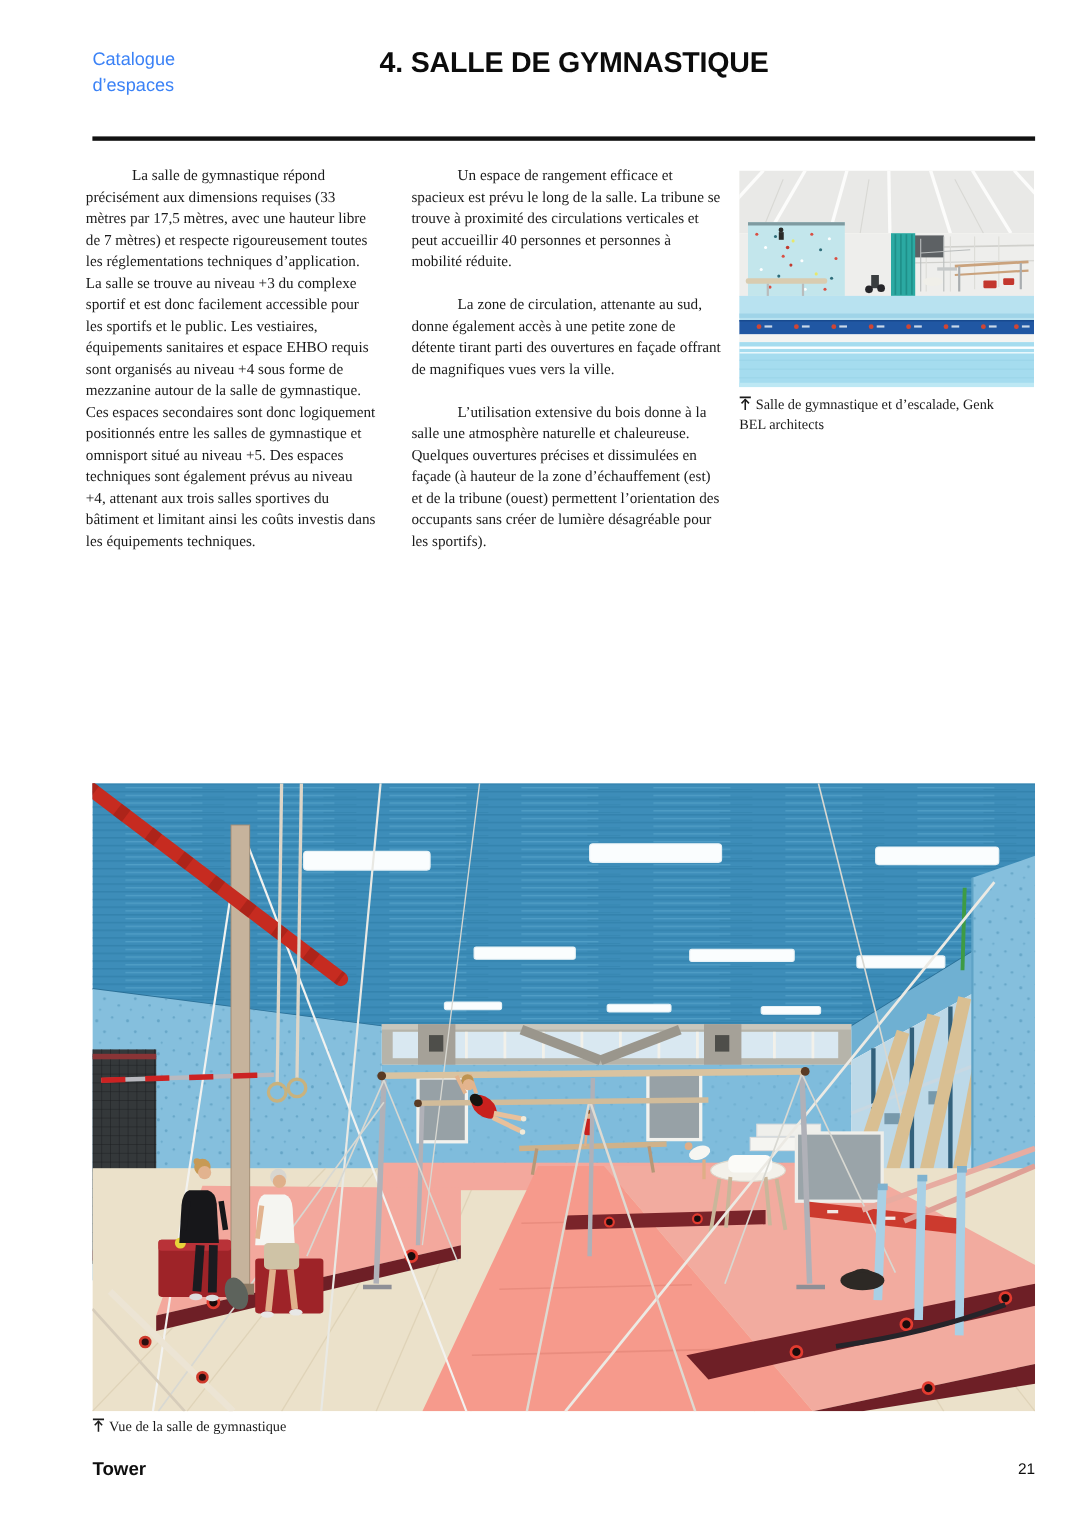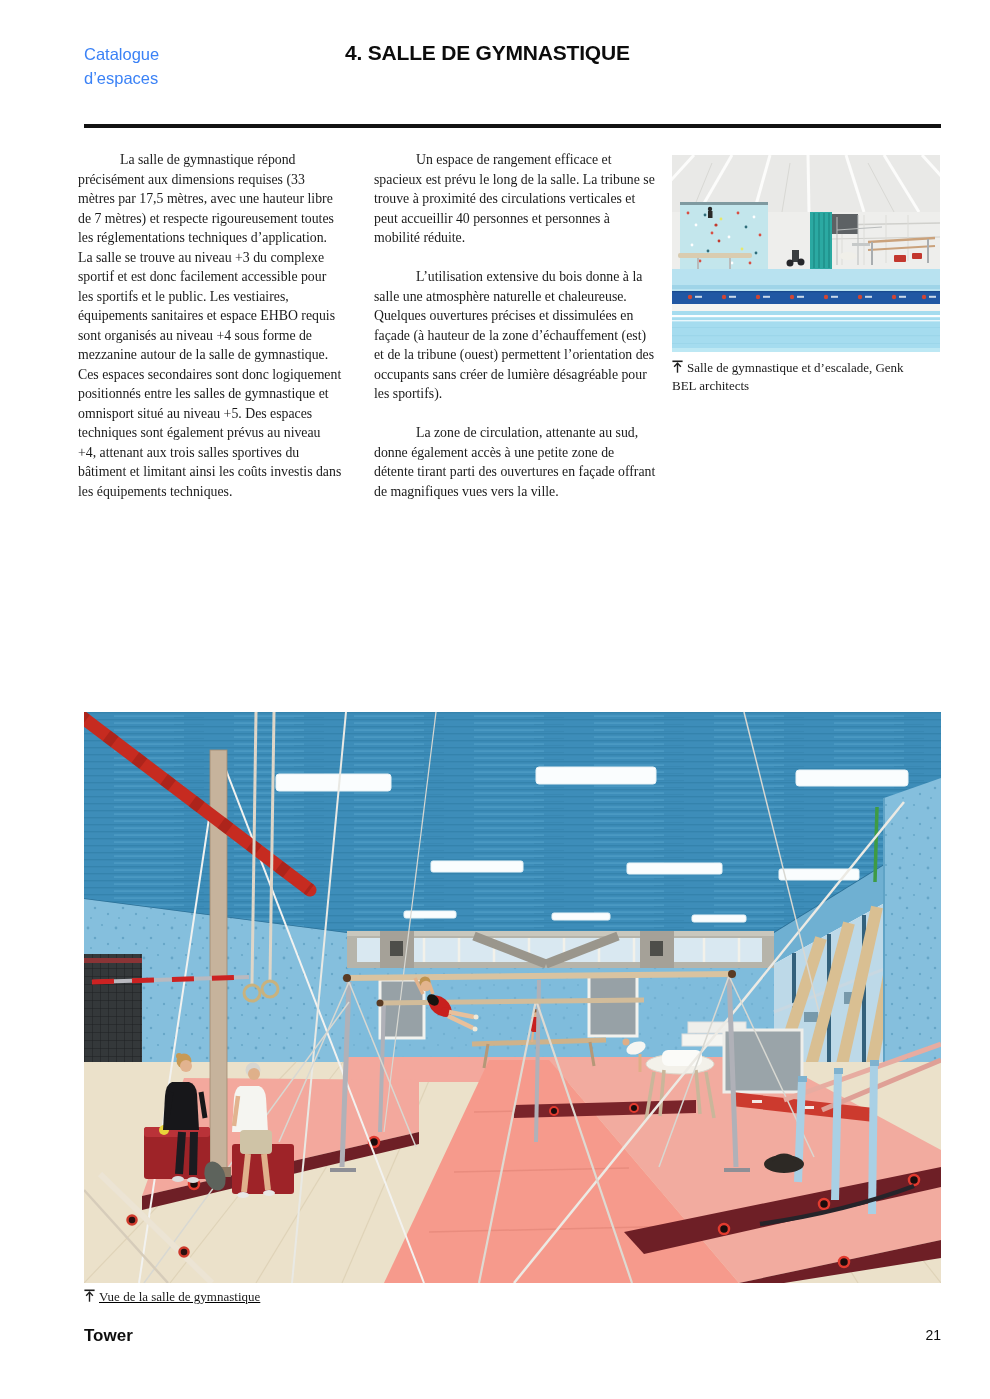--- a/index.html
+++ b/index.html
@@ -1,29 +1,29 @@
 <!DOCTYPE html>
 <html><head>
 <meta charset="utf-8">
 <style>
   html,body{margin:0;padding:0;background:#d8d8d8;}
   .page{position:relative;width:990px;height:1399px;background:#ffffff;margin:0 auto;
         font-family:"Liberation Sans",sans-serif;overflow:hidden;}
   .brand{position:absolute;left:84px;top:42px;font-size:16.5px;line-height:24px;color:#3b82f6;}
-  .title{position:absolute;left:345px;top:41px;font-size:21px;font-weight:700;
+  .title{position:absolute;left:345px;top:41px;font-size:26px;font-weight:700;
          letter-spacing:-0.2px;color:#0c0c0c;white-space:nowrap;}
   .rule{position:absolute;left:84px;top:124px;width:857px;height:3.5px;background:#121212;}
   .col{position:absolute;top:150px;}
   .col1{left:78px;width:264px;}
   .col2{left:374px;width:282px;}
   .body-text p{margin:0;font-family:"Liberation Serif",serif;font-size:13.8px;
                line-height:19.5px;color:#1a1a1a;text-indent:42px;}
   .body-text p + p{margin-top:19.5px;}
   .fig-small{position:absolute;left:672px;top:155px;width:268px;}
-  .fig-large{position:absolute;left:84px;top:712px;width:742px;text-decoration:underline;}
+  .fig-large{position:absolute;left:84px;top:712px;width:742px;}
   .fig-small svg.photo{display:block;width:268px;height:197px;}
   .fig-large svg.photo{display:block;width:857px;height:571px;}
   .caption{margin-top:8px;font-family:"Liberation Serif",serif;font-size:13px;
            line-height:16.5px;color:#1a1a1a;}
   .caption .arrow{display:inline-block;vertical-align:-1px;margin-right:4px;}
   .footer-left{position:absolute;left:84px;top:1326px;font-size:17px;font-weight:700;color:#0e0e0e;}
   .footer-right{position:absolute;right:49px;top:1327px;font-size:14px;font-weight:400;color:#0e0e0e;}
 </style>
 </head>
 <body>
@@ -35,22 +35,22 @@
     <div>d’espaces</div>
   </div>
   <div class="title">4. SALLE DE GYMNASTIQUE</div>
   <div class="rule"></div>
 
   <div class="col col1 body-text">
     <p>La salle de gymnastique répond précisément aux dimensions requises (33 mètres par 17,5 mètres, avec une hauteur libre de 7 mètres) et respecte rigoureusement toutes les réglementations techniques d’application. La salle se trouve au niveau +3 du complexe sportif et est donc facilement accessible pour les sportifs et le public. Les vestiaires, équipements sanitaires et espace EHBO requis sont organisés au niveau +4 sous forme de mezzanine autour de la salle de gymnastique. Ces espaces secondaires sont donc logiquement positionnés entre les salles de gymnastique et omnisport situé au niveau +5. Des espaces techniques sont également prévus au niveau +4, attenant aux trois salles sportives du bâtiment et limitant ainsi les coûts investis dans les équipements techniques.</p>
   </div>
   <div class="col col2 body-text">
     <p>Un espace de rangement efficace et spacieux est prévu le long de la salle. La tribune se trouve à proximité des circulations verticales et peut accueillir 40 personnes et personnes à mobilité réduite.</p>
+    <p>La zone de circulation, attenante au sud, donne également accès à une petite zone de détente tirant parti des ouvertures en façade offrant de magnifiques vues vers la ville.</p>
     <p>L’utilisation extensive du bois donne à la salle une atmosphère naturelle et chaleureuse. Quelques ouvertures précises et dissimulées en façade (à hauteur de la zone d’échauffement (est) et de la tribune (ouest) permettent l’orientation des occupants sans créer de lumière désagréable pour les sportifs).</p>
-    <p>La zone de circulation, attenante au sud, donne également accès à une petite zone de détente tirant parti des ouvertures en façade offrant de magnifiques vues vers la ville.</p>
   </div>
 
   <figure class="fig-small" style="margin:0">
     <svg class="photo" viewBox="0 0 268 197" aria-hidden="true">
 
       <g>
         <rect x="0" y="0" width="268" height="57" fill="#e9e9e7"></rect>
         <line x1="-16" y1="0" x2="-84" y2="57" stroke="#fcfcfb" stroke-width="3"></line>
         <line x1="22" y1="0" x2="-30" y2="57" stroke="#fcfcfb" stroke-width="3"></line>
         <line x1="60" y1="0" x2="27" y2="57" stroke="#fcfcfb" stroke-width="3"></line>

